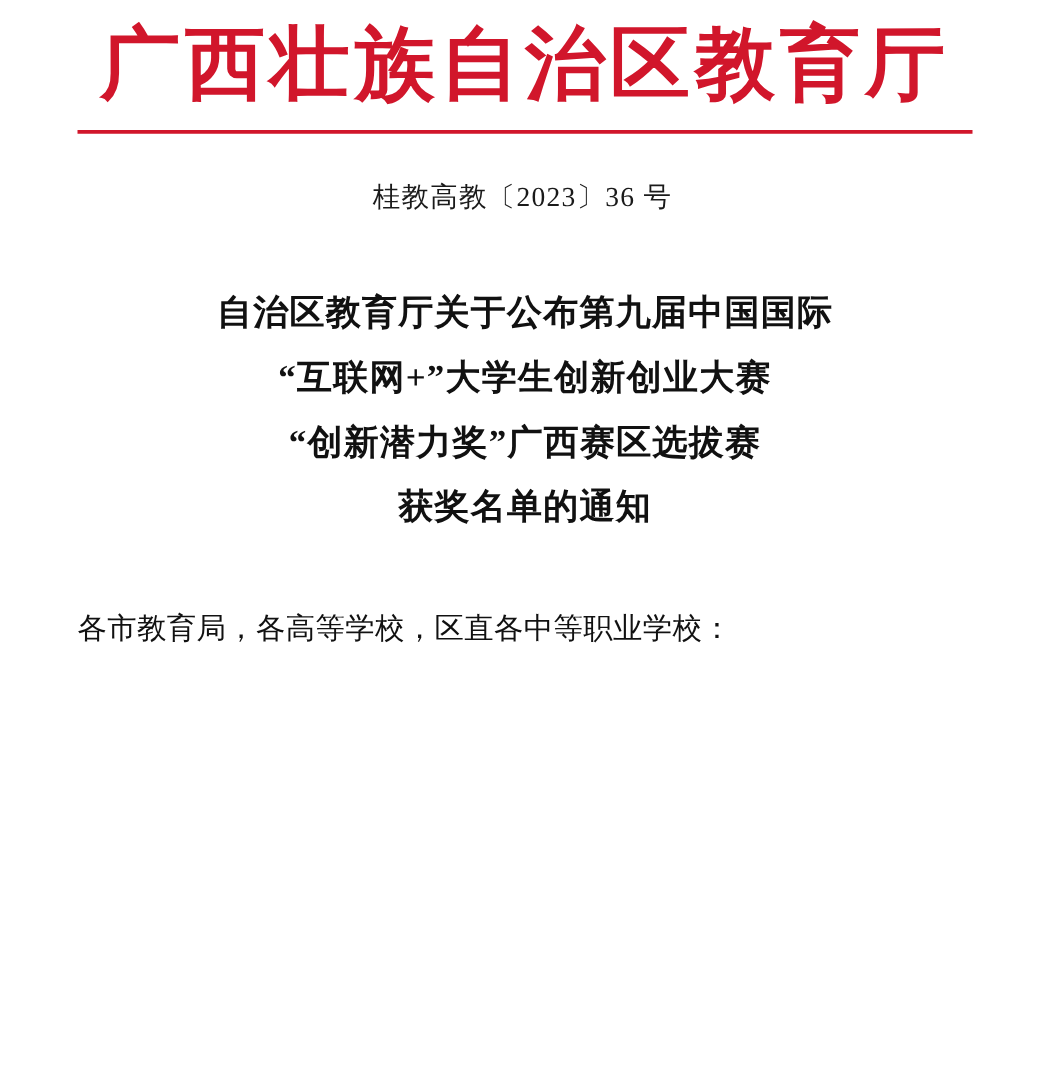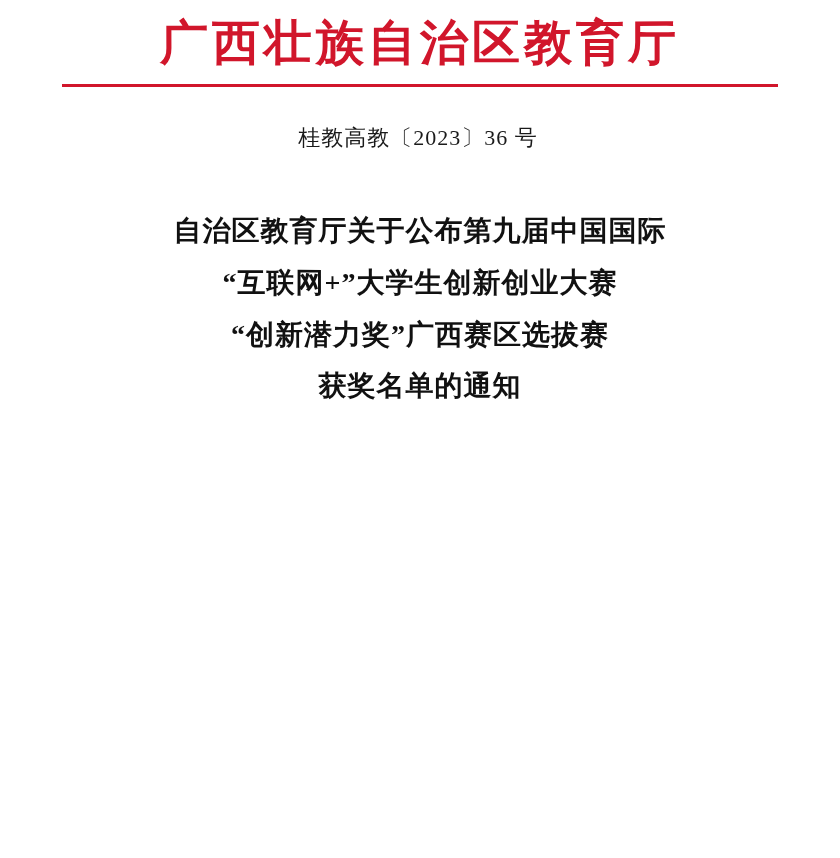--- a/index.html
+++ b/index.html
@@ -20,21 +20,21 @@
     box-sizing: border-box;
     padding: 0 62px;
   }
   .letterhead {
     text-align: center;
     padding-top: 12px;
   }
   .letterhead-title {
     color: #d1162b;
     font-family: "DejaVu Serif", "Liberation Serif", serif;
-    font-size: 48px;
+    font-size: 64px;
     font-weight: bold;
     letter-spacing: 4px;
     line-height: 1.25;
     white-space: nowrap;
   }
   .red-rule {
     margin-top: 12px;
     height: 3px;
     background: #d1162b;
     width: 100%;
@@ -88,15 +88,16 @@
   <div class="doc-number">桂教高教〔2023〕36 号</div>
 
   <div class="doc-title">
     <span class="line">自治区教育厅关于公布第九届中国国际</span>
     <span class="line">“互联网+”大学生创新创业大赛</span>
     <span class="line">“创新潜力奖”广西赛区选拔赛</span>
     <span class="line">获奖名单的通知</span>
   </div>
 
   <div class="body-text">
+    <p>各市教育局，各高等学校，区直各中等职业学校：</p>
   </div>
 
 </div>
 
 </body></html>

